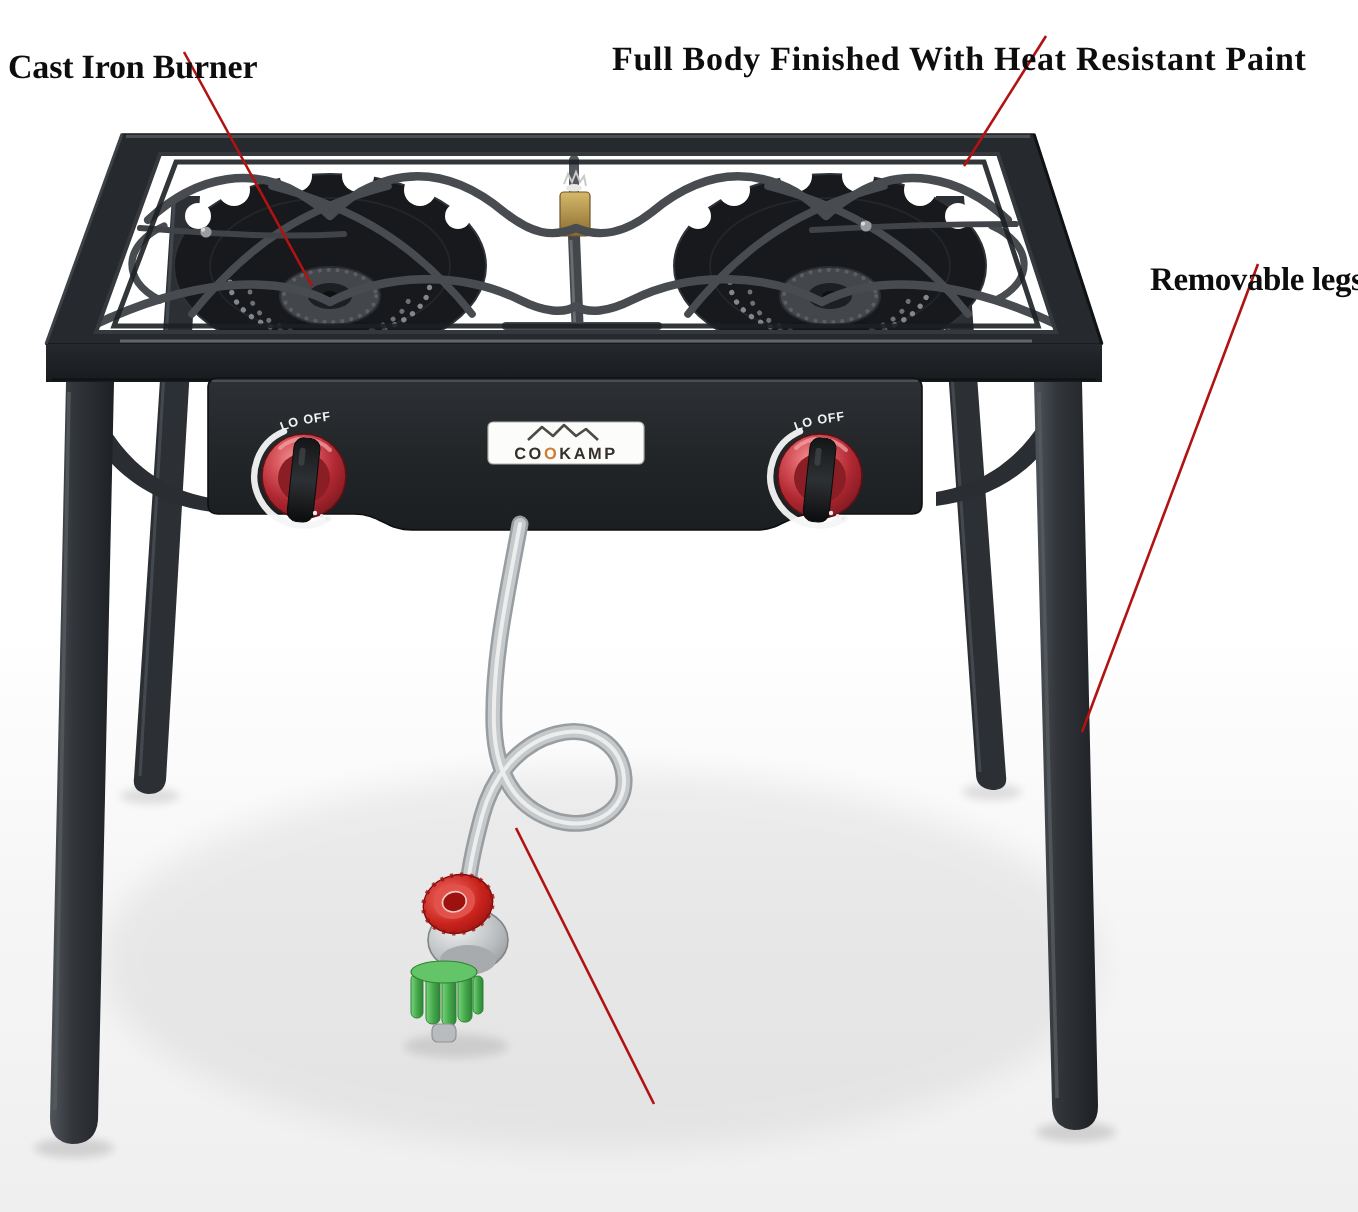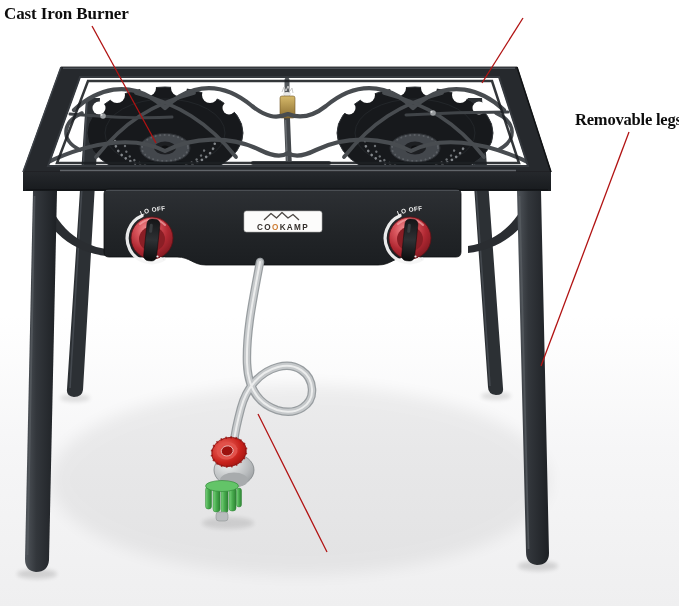--- a/index.html
+++ b/index.html
@@ -4,21 +4,21 @@
 <style>
   html,body{margin:0;padding:0;background:#ffffff;}
   .stage{
     position:relative;width:679px;height:606px;overflow:hidden;
     background:linear-gradient(180deg,#ffffff 0%,#ffffff 52%,#f6f6f7 74%,#efeff0 100%);
     font-family:"Liberation Serif","DejaVu Serif",serif;
   }
   .stage svg{position:absolute;left:0;top:0;}
   .lbl{
     position:absolute;font-weight:bold;color:#0d0d0d;white-space:nowrap;
-    font-size:17px;line-height:1.15;
+    font-size:17px;line-height:1.15;margin-top:20px;
   }
   .lbl1{left:4px;top:4px;letter-spacing:-0.1px;}
   .lbl2{left:306px;top:0px;letter-spacing:0.35px;}
   .lbl3{left:575px;top:111px;font-size:16.5px;letter-spacing:-0.2px;}
   .lbl4a{left:356px;top:549px;transform:translateX(-50%);font-size:16.5px;}
   .lbl4b{left:352px;top:583px;transform:translateX(-50%);font-size:16.5px;}
   .knob-txt{
     font-family:"Liberation Sans","DejaVu Sans",sans-serif;
     font-weight:bold;font-size:6.3px;fill:#f2f2f2;letter-spacing:0.4px;
   }
@@ -250,15 +250,16 @@
 
   <g stroke="#b11212" stroke-width="1.3">
     <line x1="92" y1="26" x2="156" y2="143"></line>
     <line x1="523" y1="18" x2="482" y2="83"></line>
     <line x1="629" y1="132" x2="541" y2="366"></line>
     <line x1="258" y1="414" x2="327" y2="552"></line>
   </g>
 </svg>
 
 <div class="lbl lbl1">Cast Iron Burner</div>
+<div class="lbl lbl2">Full Body Finished With Heat Resistant Paint</div>
 <div class="lbl lbl3">Removable legs</div>
 
 </div>
 
 </body></html>

